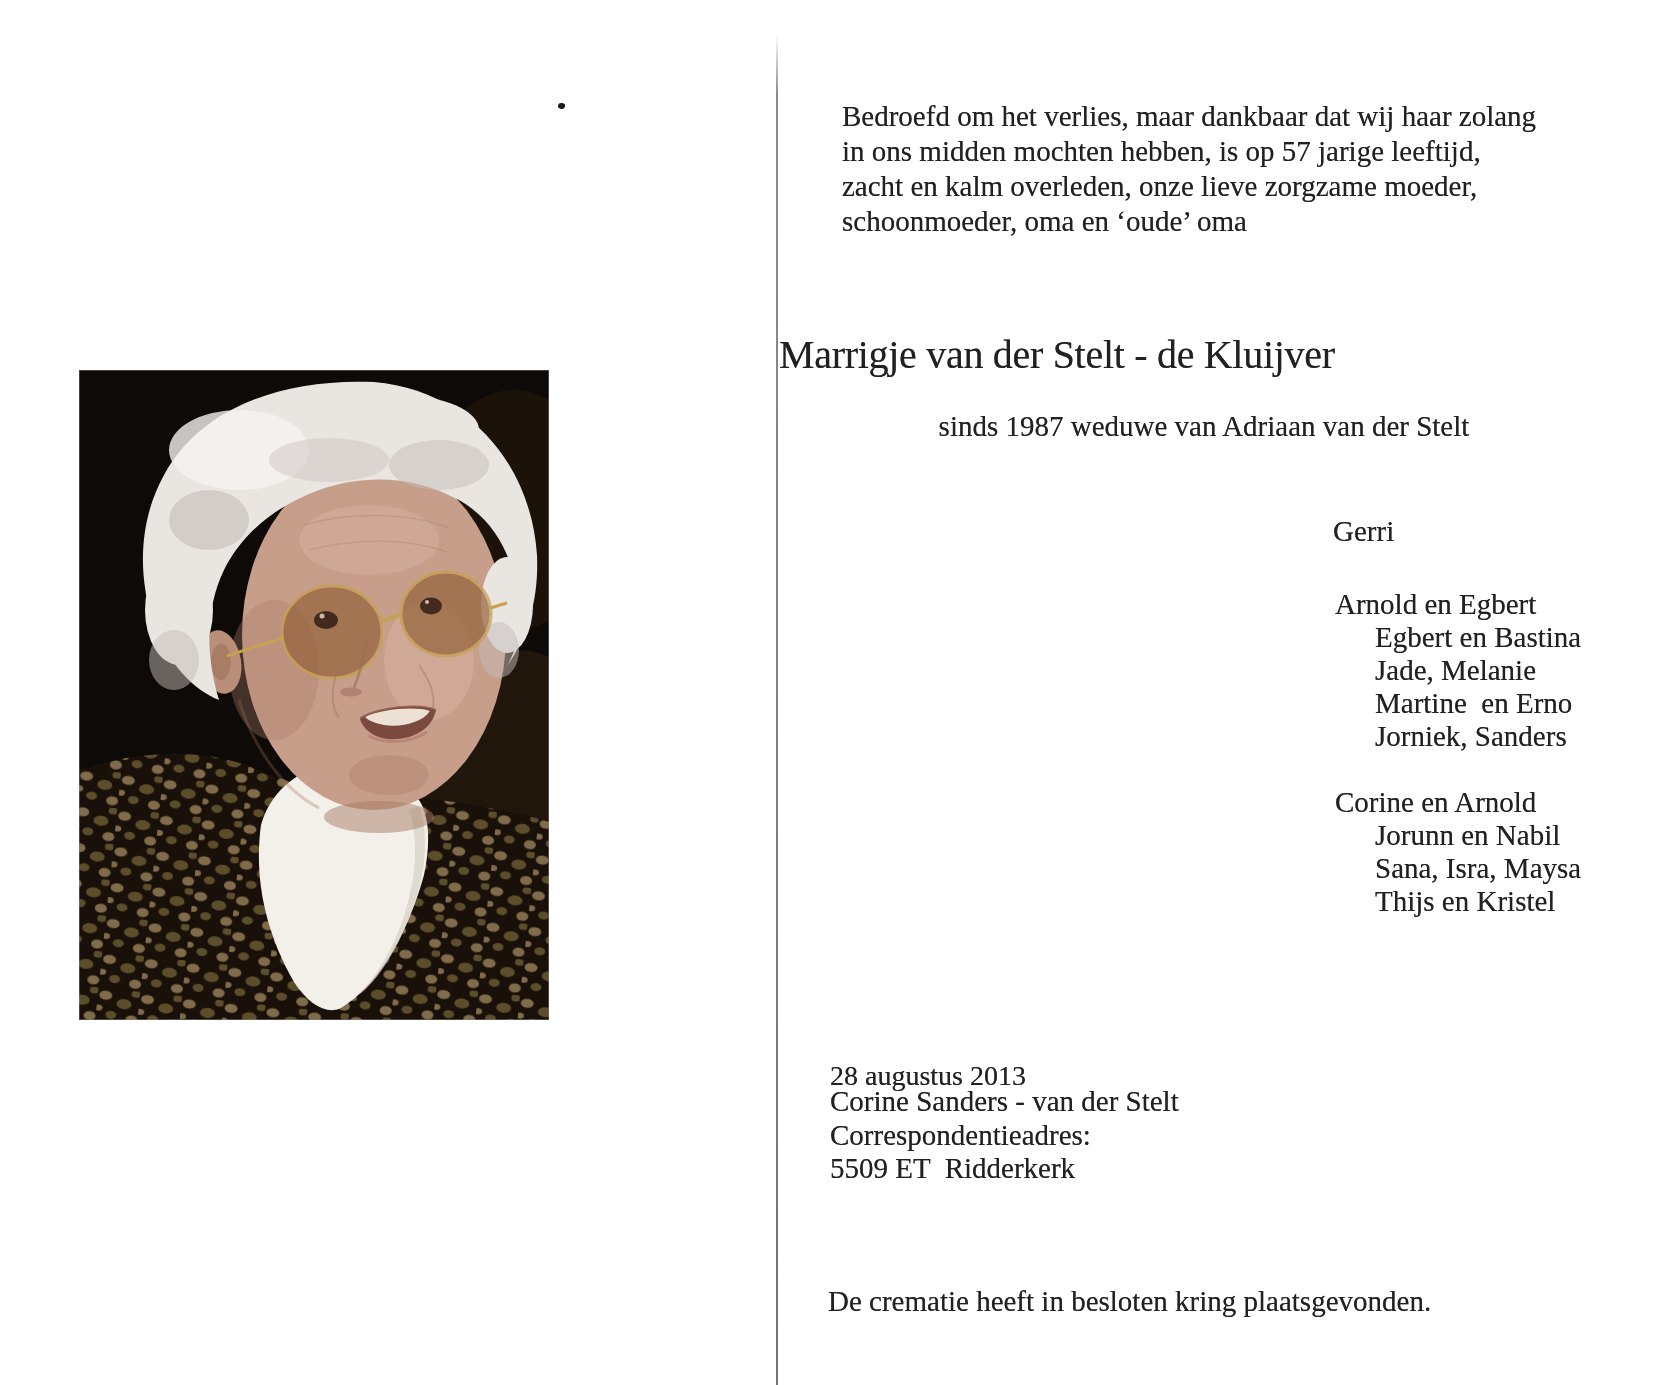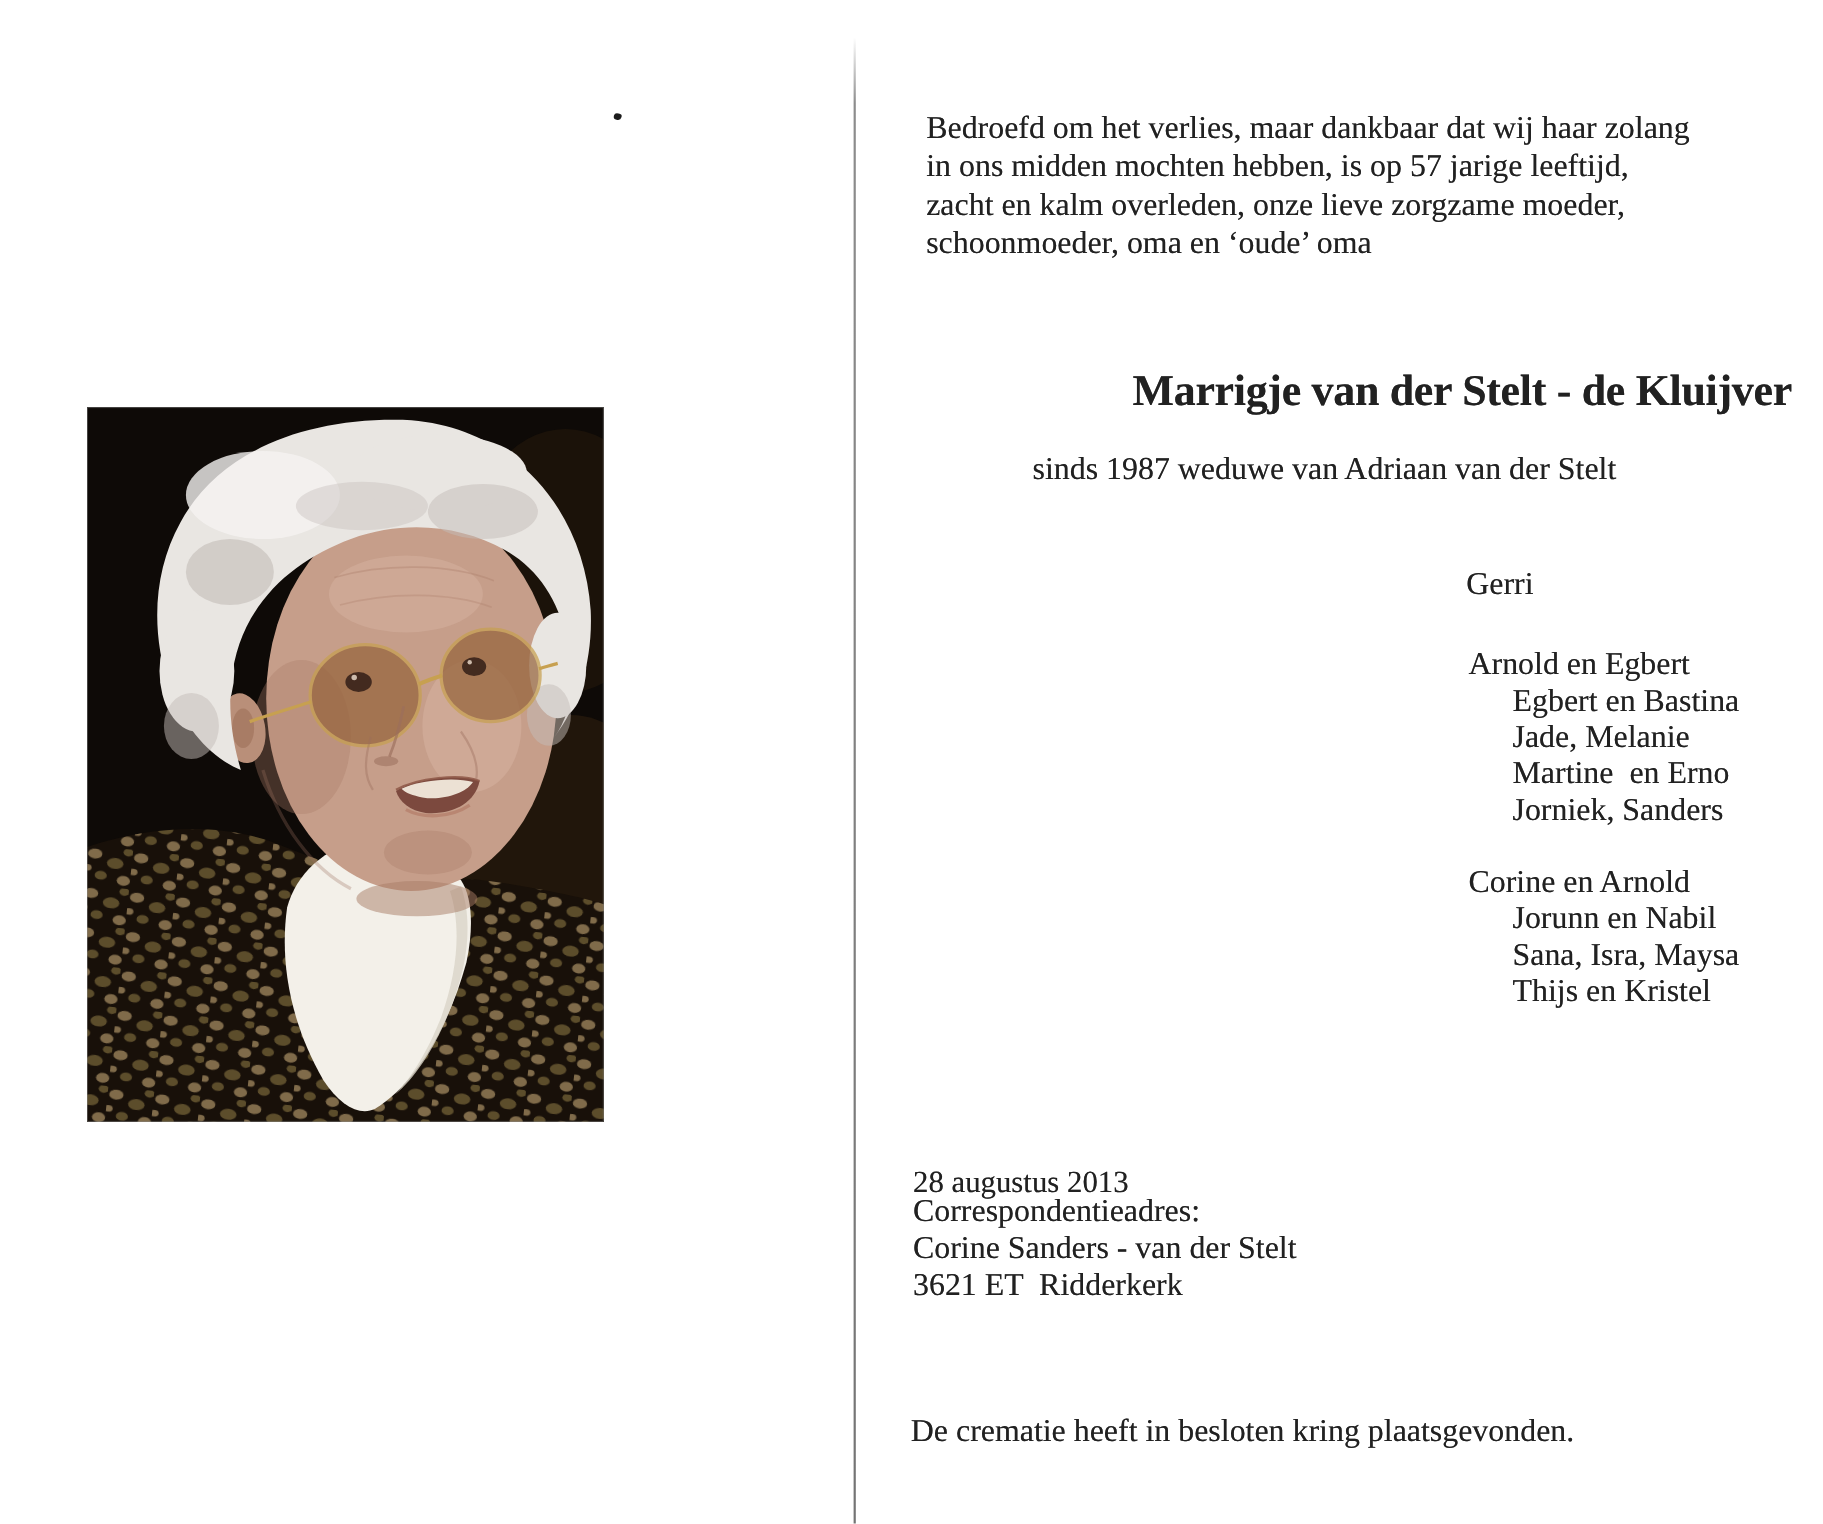--- a/index.html
+++ b/index.html
@@ -19,22 +19,22 @@
       rgba(120,120,120,.85) 60px,
       rgba(100,100,100,.9));
   }
   .speck{
     position:absolute;left:558px;top:103px;width:7px;height:6px;
     background:#1c1c1c;border-radius:55% 40% 60% 50%;transform:rotate(15deg);
   }
   .photo{position:absolute;left:79px;top:370px;width:470px;height:650px;margin:0;}
   .photo svg{display:block;width:470px;height:650px;}
   .intro{left:842px;top:70px;font-size:29px;line-height:35px;white-space:pre-line;}
-  .title{left:779px;top:304px;width:850px;text-align:right;
-         font-size:40px;font-weight:700;letter-spacing:-0.3px;}
+  .title{left:779px;top:304px;width:850px;text-align:left;
+         font-size:40px;font-weight:400;letter-spacing:-0.3px;}
   .subtitle{left:779px;top:381px;width:850px;text-align:center;font-size:29px;}
   .names{font-size:29px;line-height:33px;}
   .gerri{left:1333px;top:515px;}
   .group1{left:1335px;top:588px;}
   .group2{left:1335px;top:786px;}
   .name-line{white-space:pre;}
   .indent{padding-left:40px;}
   .italic{}
   .date{left:830px;top:1020px;font-size:28px;margin-top:40px;}
   .address{left:830px;top:1085px;font-size:29px;line-height:33.5px;}
@@ -146,21 +146,21 @@
     <div class="txt names group2">
       <div class="name-line">Corine en Arnold</div>
       <div class="name-line indent">Jorunn en Nabil</div>
       <div class="name-line indent italic">Sana, Isra, Maysa</div>
       <div class="name-line indent">Thijs en Kristel</div>
     </div>
 
     <div class="txt date">28 augustus 2013</div>
 
     <div class="txt address">
+      <div>Corine Sanders - van der Stelt</div>
       <div>Correspondentieadres:</div>
-      <div>Corine Sanders - van der Stelt</div>
-      <div>3621 ET  Ridderkerk</div>
+      <div>5509 ET  Ridderkerk</div>
     </div>
 
     <div class="txt closing">De crematie heeft in besloten kring plaatsgevonden.</div>
   </main>
 
 </div>
 
 </body></html>

